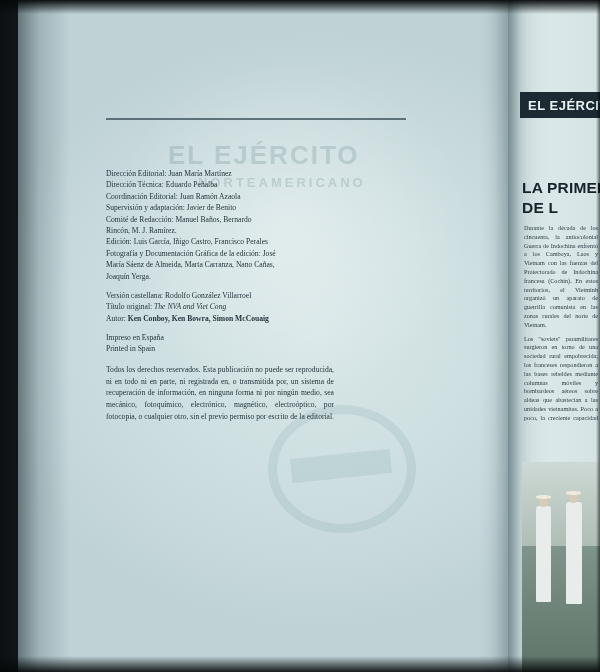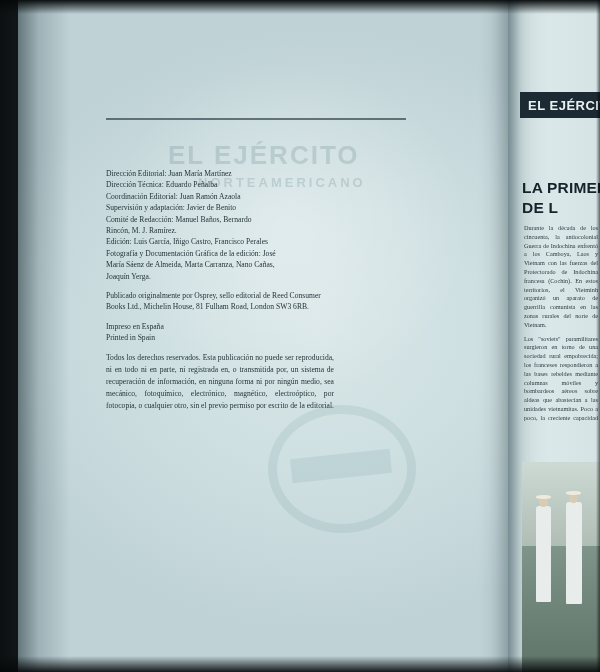--- a/index.html
+++ b/index.html
@@ -238,22 +238,26 @@
         <span>Coordinación Editorial: Juan Ramón Azaola</span><br>
         <span>Supervisión y adaptación: Javier de Benito</span><br>
         <span>Comité de Redacción: Manuel Baños, Bernardo</span><br>
         <span>Rincón, M. J. Ramírez.</span><br>
         <span>Edición: Luis García, Iñigo Castro, Francisco Perales</span><br>
         <span>Fotografía y Documentación Gráfica de la edición: José</span><br>
         <span>María Sáenz de Almeida, Marta Carranza, Nano Cañas,</span><br>
         <span>Joaquín Yerga.</span>
       </p>
 
-
-      <p>Publicado originalmente por Osprey, sello editorial de Reed Consumer Books Ltd., Michelin House, 81 Fulham Road, London SW3 6RB.</p>
+      <p>
+        <span>Versión castellana: Rodolfo González Villarroel</span><br>
+        <span>Título original: </span><span class="it">The NVA and Viet Cong</span><br>
+        <span>Autor: </span><span class="bold">Ken Conboy, Ken Bowra, Simon McCouaig</span>
+      </p>
+
 
 
 
       <p>
         <span>Impreso en España</span><br>
         <span>Printed in Spain</span>
       </p>
 
       <p class="legal">Todos los derechos reservados. Esta publicación no puede ser reproducida, ni en todo ni en parte, ni registrada en, o transmitida por, un sistema de recuperación de información, en ninguna forma ni por ningún medio, sea mecánico, fotoquímico, electrónico, magnético, electroóptico, por fotocopia, o cualquier otro, sin el previo permiso por escrito de la editorial.</p>
     </div>

